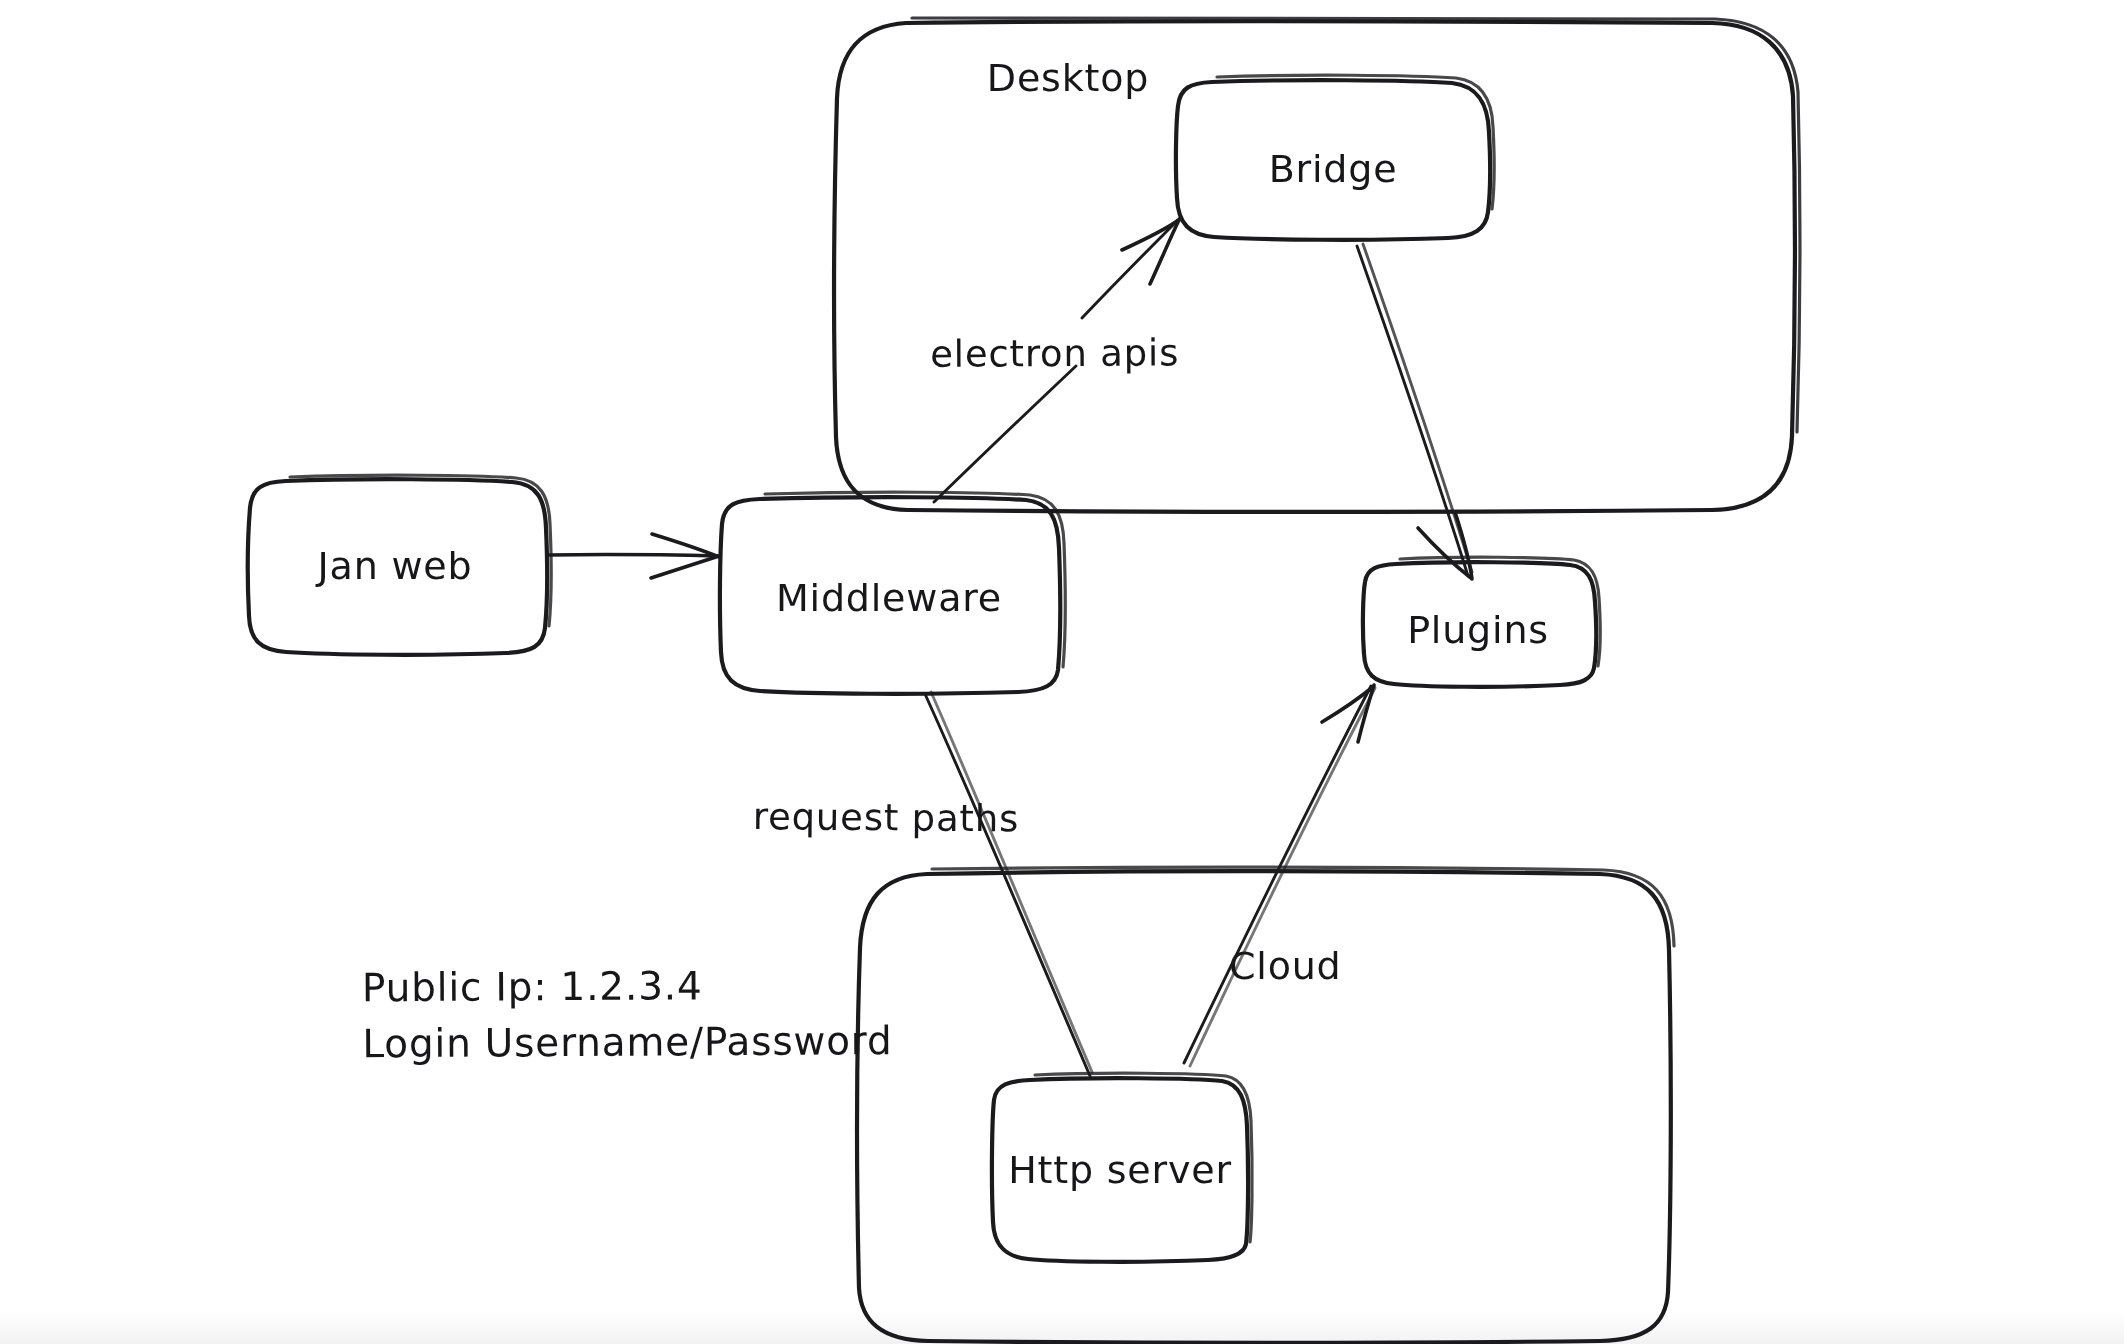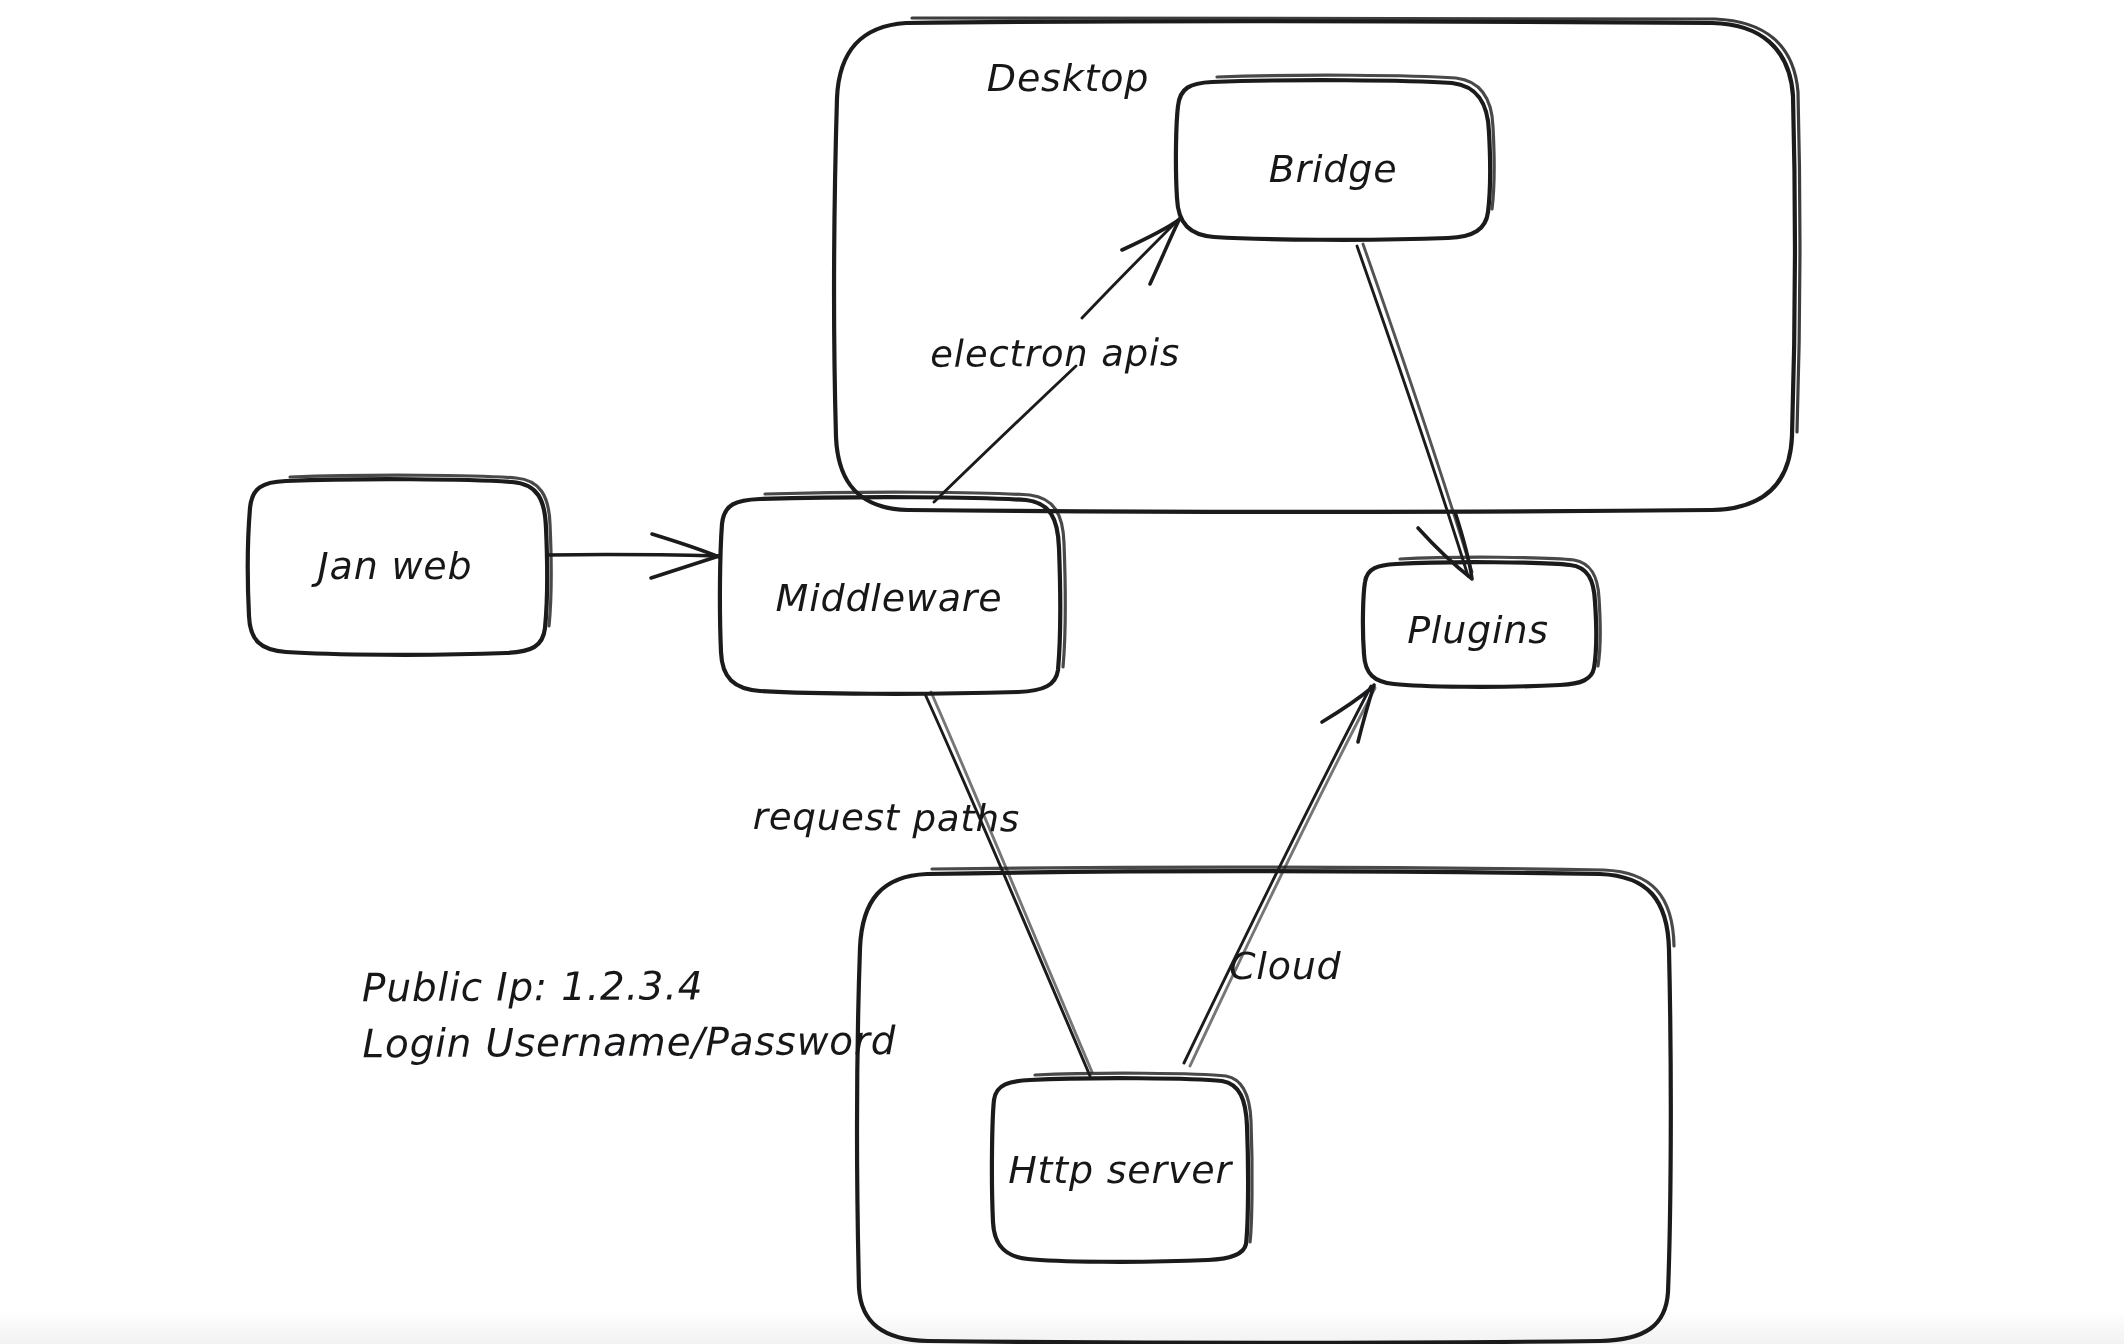--- a/index.html
+++ b/index.html
@@ -12,21 +12,20 @@
     width: 2124px;
     height: 1344px;
     overflow: hidden;
     font-family: "DejaVu Sans", sans-serif;
   }
   #canvas-root {
     position: relative;
     width: 2124px;
     height: 1344px;
     background: linear-gradient(to bottom, #ffffff 0%, #ffffff 97.5%, #f7f7f8 99%, #f2f2f3 100%);
-    font-style: italic;
   }
   #diagram-svg {
     position: absolute;
     inset: 0;
     width: 2124px;
     height: 1344px;
     display: block;
   }
   .sk-stroke {
     fill: none;

